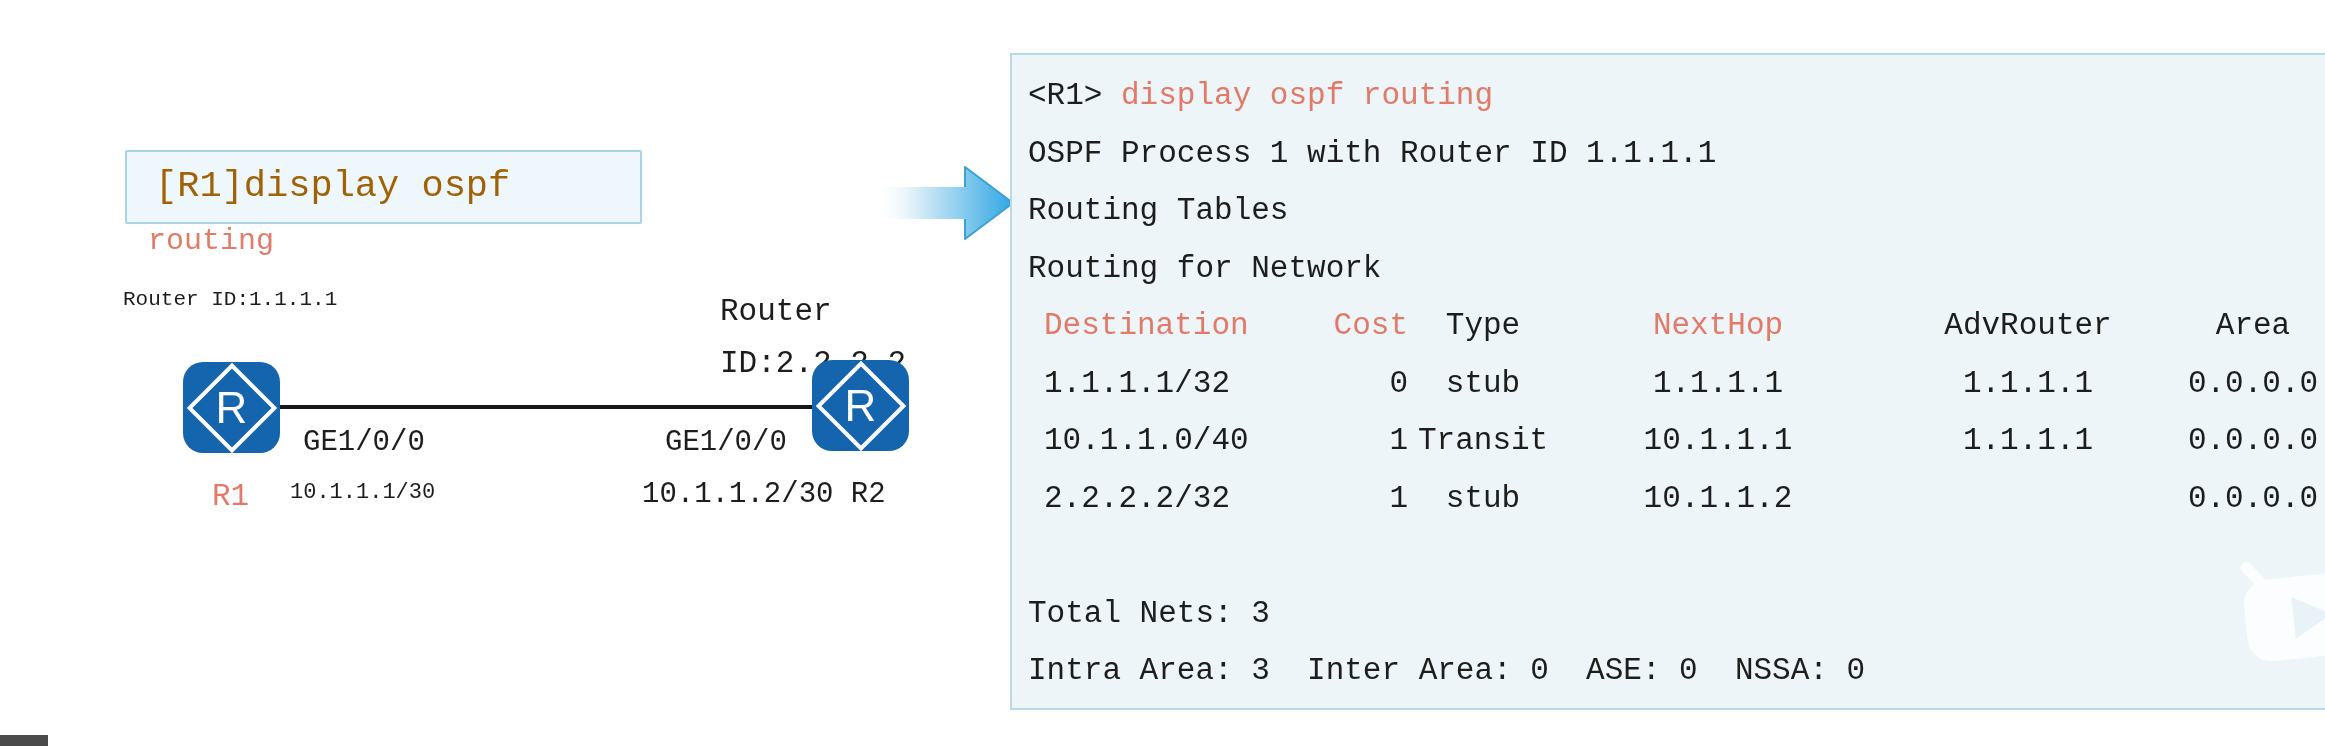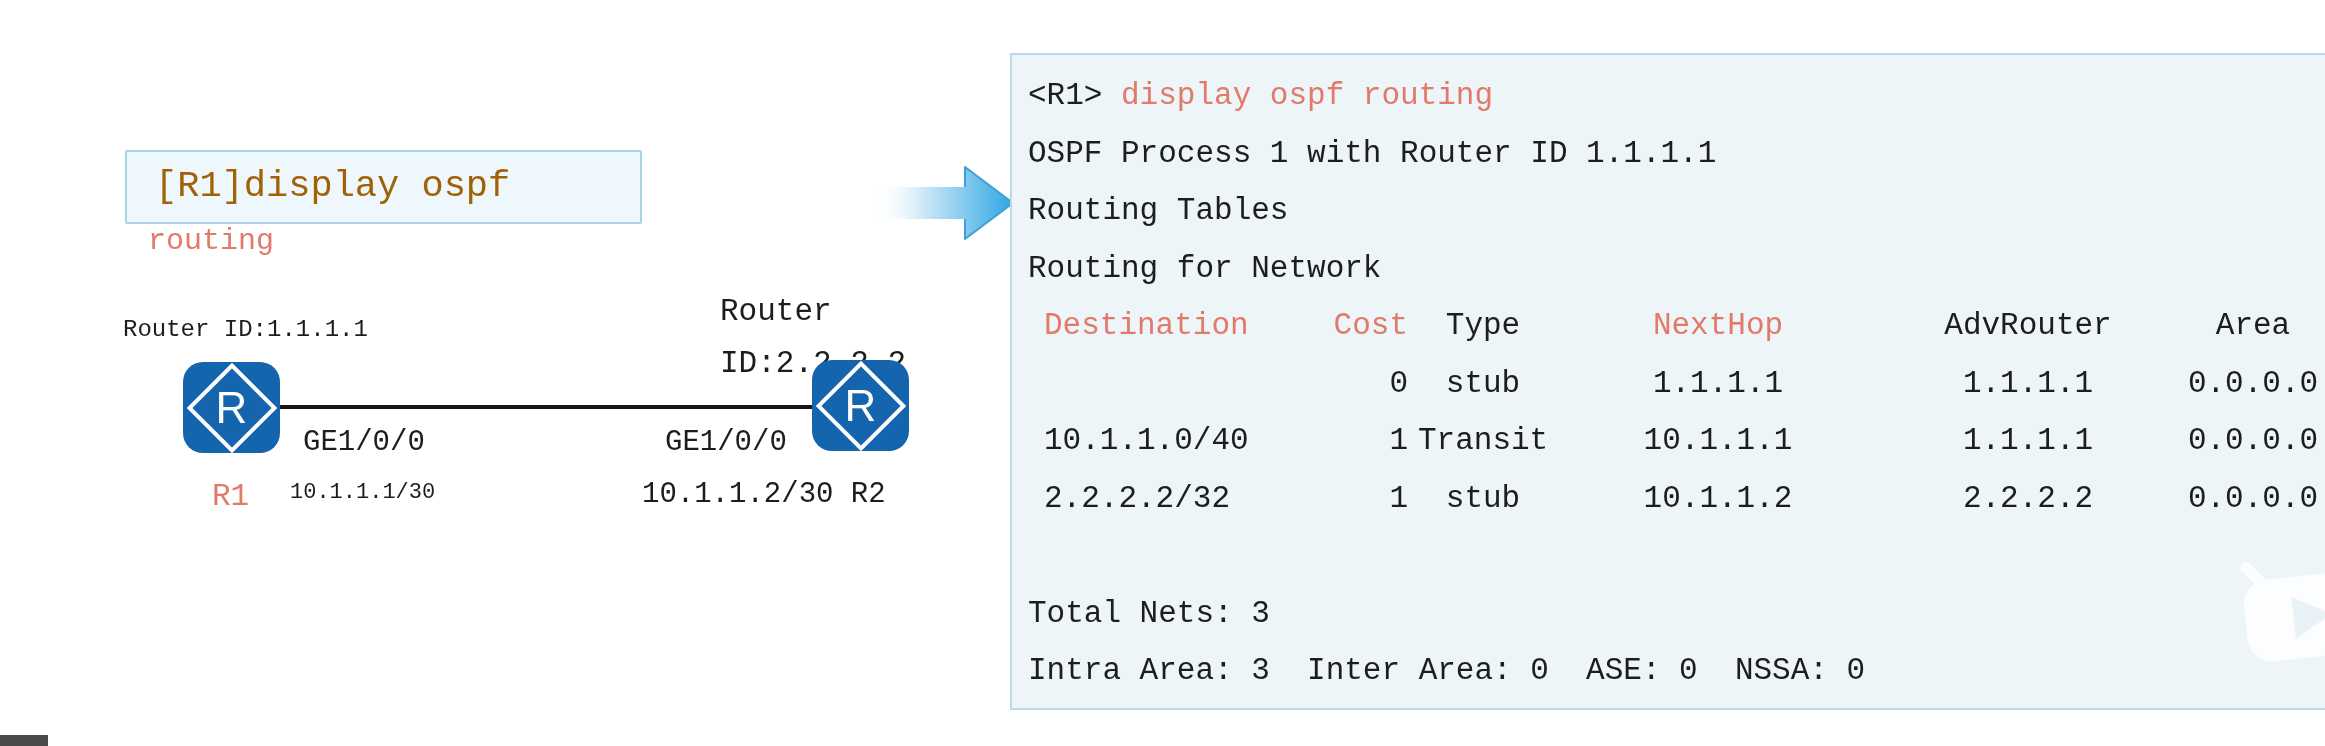--- a/index.html
+++ b/index.html
@@ -11,21 +11,21 @@
   }
   .abs{position:absolute;}
 
   
   .cmd-box{
     left:125px;top:150px;width:513px;height:70px;
     background:#eef8fc;border:2px solid #a9d3e6;border-radius:2px;
   }
   .cmd-line1{left:155px;top:165px;font-size:37px;color:#a16207;white-space:pre;}
   .cmd-line2{left:148px;top:224px;font-size:30px;color:#e17a68;white-space:pre;}
-  .rid1{left:123px;top:288px;font-size:24px;white-space:pre;margin-top:28px;}
+  .rid1{left:123px;top:288px;font-size:21px;white-space:pre;}
   .rid2{left:720px;top:286px;width:220px;font-size:31px;line-height:52px;}
   .link-line{left:278px;top:405px;width:607px;height:4px;background:#161616;}
   .router-icon{
     width:97px;height:91px;background:#1564ae;border-radius:20px;
   }
   .router-icon .diamond{
     position:absolute;left:50%;top:50%;width:56px;height:56px;
     border:4px solid #ffffff;transform:translate(-50%,-50%) rotate(45deg);
   }
   .router-icon .rletter{
@@ -118,40 +118,40 @@
   <div class="t-line">
     <span class="cell c1 hl">Destination</span>
     <span class="cell c2 hl">Cost</span>
     <span class="cell c3">Type</span>
     <span class="cell c4 hl">NextHop</span>
     <span class="cell c5">AdvRouter</span>
     <span class="cell c6">Area</span>
   </div>
 
   <div class="t-line">
+    <span class="cell c1">1.1.1.1/32</span>
     <span class="cell c2">0</span>
     <span class="cell c3">stub</span>
     <span class="cell c4">1.1.1.1</span>
     <span class="cell c5">1.1.1.1</span>
     <span class="cell c6">0.0.0.0</span>
   </div>
   <div class="t-line">
     <span class="cell c1">10.1.1.0/40</span>
     <span class="cell c2">1</span>
     <span class="cell c3">Transit</span>
     <span class="cell c4">10.1.1.1</span>
     <span class="cell c5">1.1.1.1</span>
     <span class="cell c6">0.0.0.0</span>
   </div>
   <div class="t-line">
     <span class="cell c1">2.2.2.2/32</span>
     <span class="cell c2">1</span>
     <span class="cell c3">stub</span>
     <span class="cell c4">10.1.1.2</span>
-    <span class="cell c5">2.2.2.2</span>
     <span class="cell c6">0.0.0.0</span>
   </div>
 
   <div class="t-line"></div>
   <div class="t-line">Total Nets: 3</div>
   <div class="t-line">Intra Area: 3  Inter Area: 0  ASE: 0  NSSA: 0</div>
 </div>
 
 <svg class="abs play-logo" width="130" height="115" viewBox="0 0 130 115">
   <g transform="rotate(-6 65 60)">

